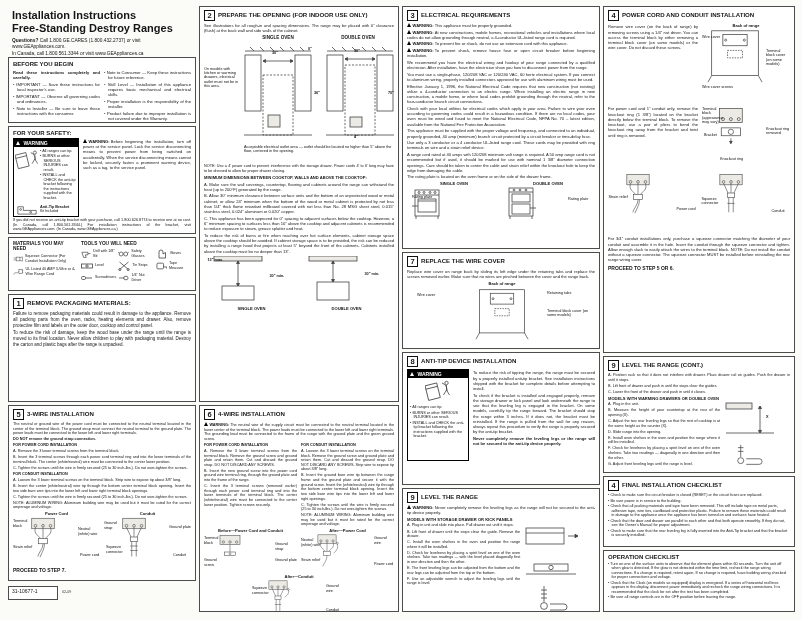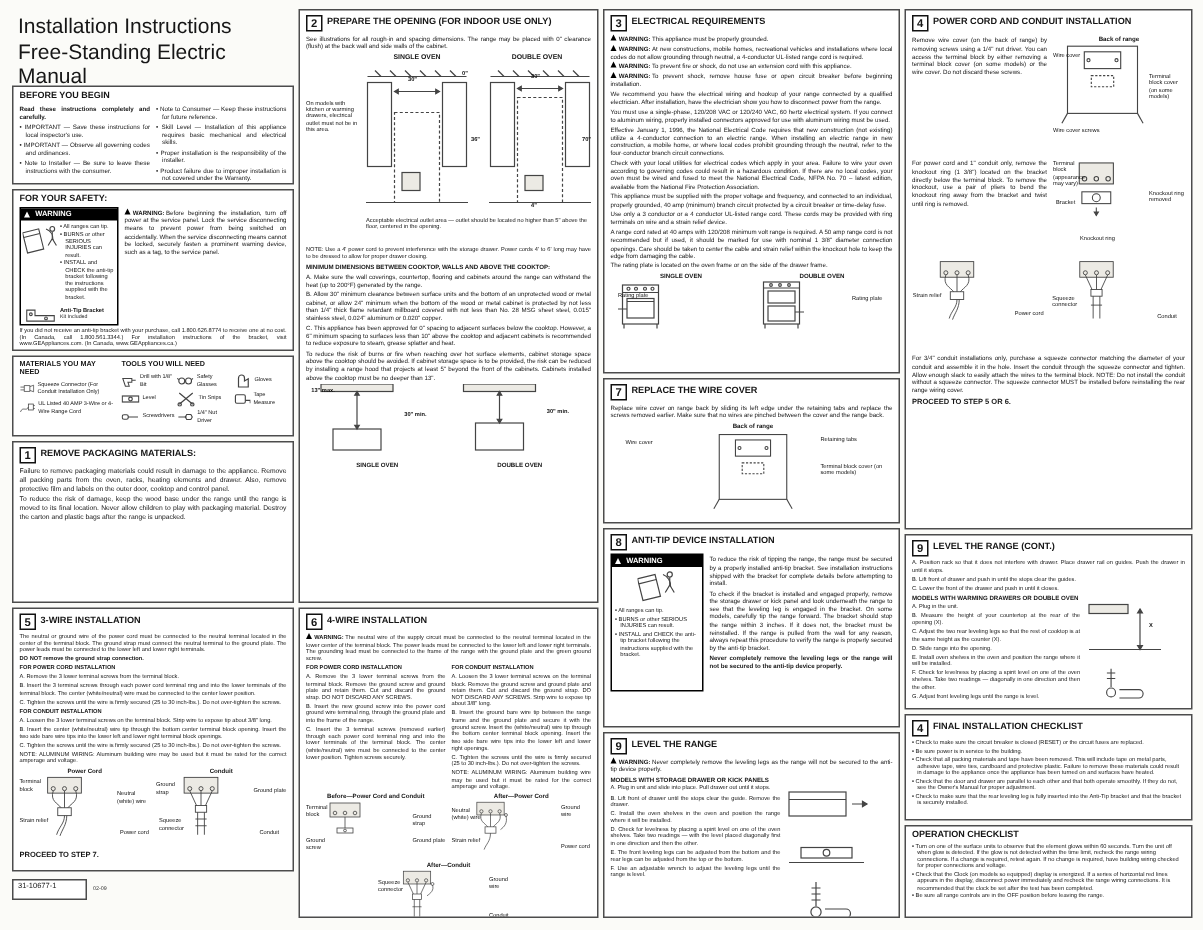--- a/index.html
+++ b/index.html
@@ -11,21 +11,21 @@
 .sec-head{display:flex;align-items:center;gap:3px;margin-bottom:2px}
 .num{flex:0 0 auto;min-width:11px;height:11px;padding:0 1px;border:1.3px solid #111;font-size:7.5px;font-weight:700;display:flex;align-items:center;justify-content:center;background:#fff}
 .st{font-size:6.1px;font-weight:700;line-height:1.05}
 .boxtitle{font-size:6px;font-weight:700;margin-bottom:1.5px}
 .bt2{font-size:4.8px;font-weight:700;margin-bottom:1.5px}
 .p{font-size:4.5px;line-height:1.3;margin:1.4px 0;text-align:justify}
 .sm{font-size:4.1px;line-height:1.28}
 .xs{font-size:3.8px;line-height:1.22}
 .xxs{font-size:3.5px;line-height:1.18}
 .b{font-weight:700}
-.title1{font-size:14px;font-weight:400;line-height:1.18}
+.title1{font-size:11px;font-weight:700;line-height:1.18}
 .q{font-size:4.8px;line-height:1.35;margin-top:3px}
 .bullet{font-size:4.2px;line-height:1.28;margin:1.2px 0;padding-left:4px;text-indent:-4px;text-align:justify}
 .bullet::before{content:"• "}
 .bxs{font-size:3.8px;line-height:1.2;margin:1px 0;padding-left:3.5px;text-indent:-3.5px}
 .bxs::before{content:"• "}
 .cols2{display:flex;gap:4px}
 .col{flex:1 1 0;min-width:0}
 .wtri{display:inline-block;width:0;height:0;border-left:2.8px solid transparent;border-right:2.8px solid transparent;border-bottom:4.6px solid #000;margin-right:1.5px}
 .wtri.w{border-bottom-color:#fff}
 .wban{display:flex;align-items:center;gap:2px;background:#000;color:#fff;font-weight:700;font-size:5px;padding:1px 2px}
@@ -60,21 +60,21 @@
 #s10{left:603px;top:476px;width:192px;height:71px}
 #op{left:603px;top:550px;width:192px;height:62px}
 </style>
 </head>
 <body>
 
 <div id="page">
 
  <div class="sec nb" id="hdr">
   <div class="title1">Installation Instructions</div>
-  <div class="title1">Free-Standing Electric Manual</div>
+  <div class="title1">Free-Standing Destroy Ranges</div>
   <div class="q">
    <span class="b">Questions?</span><span> Call 1.800.GE.CARES (1.800.432.2737) or visit www.GEAppliances.com.</span><br>
    <span>In Canada, call 1.800.561.3344 or visit www.GEAppliances.ca</span>
   </div>
  </div>
 
  <div class="sec" id="before">
   <div class="boxtitle">BEFORE YOU BEGIN</div>
   <div class="cols2">
    <div class="col">

